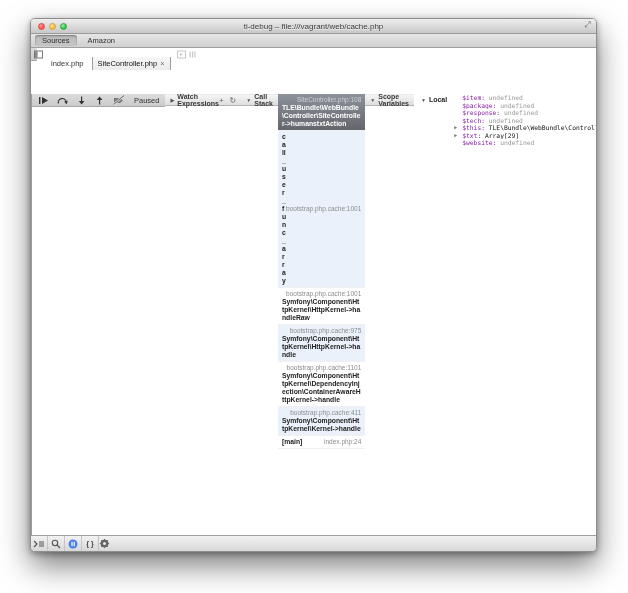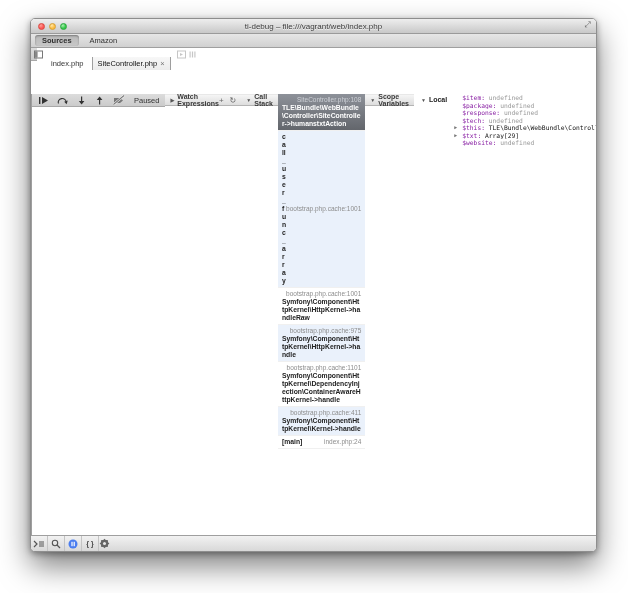--- a/index.html
+++ b/index.html
@@ -22,21 +22,21 @@
   .tl.yellow{background:radial-gradient(circle at 35% 30%,#ffe8a8,#fdbc40 60%);border:1px solid #d69e34;}
   .tl.green{background:radial-gradient(circle at 35% 30%,#a8f0b0,#33c748 60%);border:1px solid #2aa73c;}
   .title{flex:1;text-align:center;font-size:8px;color:#3a3a3a;text-shadow:0 1px 0 #f2f2f2;
     white-space:nowrap;overflow:hidden;}
   .resize-icon{position:absolute;right:5px;top:1px;font-size:8px;color:#666;}
   
   .toolbar{height:14px;flex:0 0 14px;background:linear-gradient(#e6e6e6,#d0d0d0);
     border-bottom:1px solid #9f9f9f;display:flex;align-items:center;padding:0 4px;gap:4px;}
   .ptab{font-size:7.5px;color:#303030;padding:1px 7px;border-radius:3px;}
   .ptab.active{background:linear-gradient(#b9b9b9,#c7c7c7);box-shadow:inset 0 1px 2px rgba(0,0,0,.35);
-    font-weight:bold;}
+    font-weight:normal;}
   
   .content{flex:1;display:flex;min-height:0;}
   .editor{flex:1;display:flex;flex-direction:column;min-width:0;}
   .filetabs{height:13px;flex:0 0 13px;background:linear-gradient(#dcdcdc,#cbcbcb);
     border-bottom:1px solid #a8a8a8;display:flex;align-items:center;padding:0 3px;gap:3px;}
   .navicon{display:inline-flex;}
   .ftab{font-size:7.5px;color:#333;padding:0 5px;display:flex;align-items:center;gap:3px;height:13px;margin-top:18px;}
   .ftab.active{background:linear-gradient(#f7f7f7,#ececec);border-left:1px solid #9e9e9e;
     border-right:1px solid #9e9e9e;color:#111;}
   .ftab .close{color:#777;font-size:7.5px;line-height:7px;}
@@ -106,21 +106,21 @@
 <body>
 
 <div class="window">
 
   <div class="titlebar">
     <div class="traffic">
       <span class="tl red"></span>
       <span class="tl yellow"></span>
       <span class="tl green"></span>
     </div>
-    <div class="title">ti-debug – file:///vagrant/web/index.php</div>
+    <div class="title">ti-debug – file:///vagrant/web/cache.php</div>
     <span class="resize-icon">⤢</span>
   </div>
 
   <div class="toolbar">
     <span class="ptab active">Sources</span>
     <span class="ptab">Amazon</span>
   </div>
 
   <div class="content">
 

